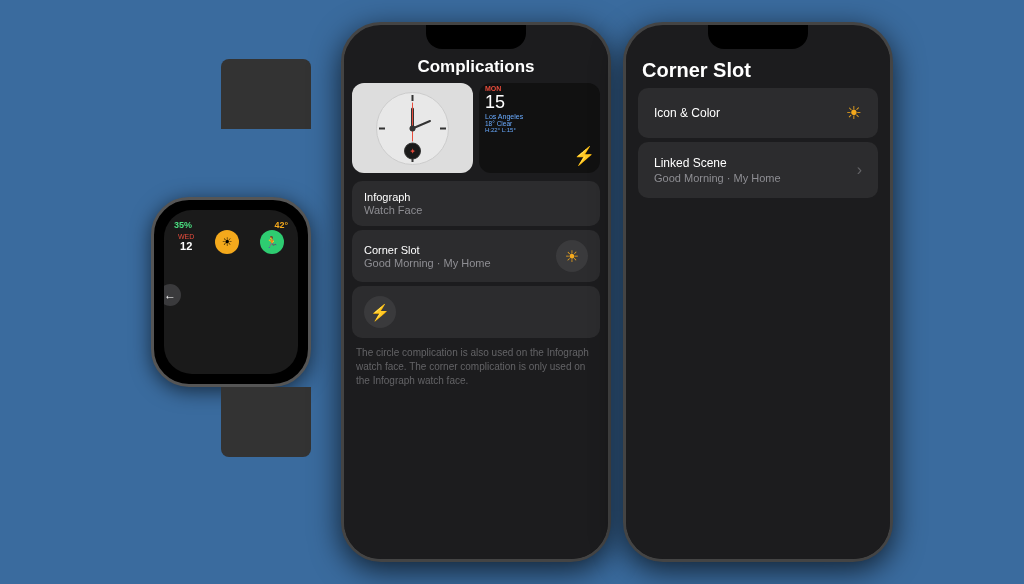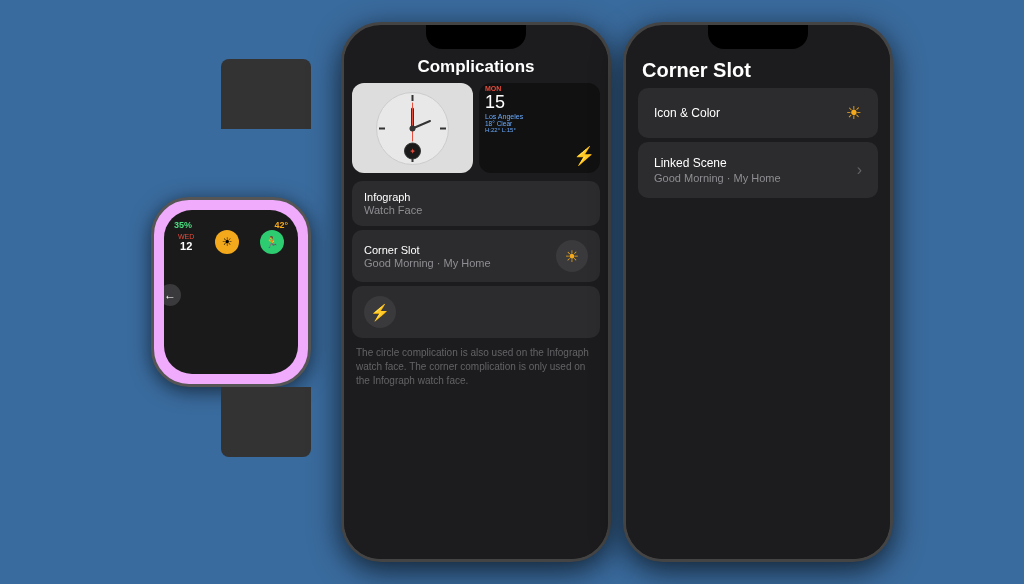--- a/index.html
+++ b/index.html
@@ -21,21 +21,21 @@
       height: 584px;
       display: flex;
       align-items: center;
       justify-content: center;
       flex-shrink: 0;
     }
 
     .watch-body {
       width: 160px;
       height: 190px;
-      background: #f0abfc;
+      background: #000000;
       border-radius: 38px;
       border: 3px solid #555;
       position: relative;
       box-shadow: 0 4px 20px rgba(0,0,0,0.6);
     }
     .watch-band-top {
       width: 90px;
       height: 70px;
       background: #333;
       border-radius: 8px 8px 0 0;

